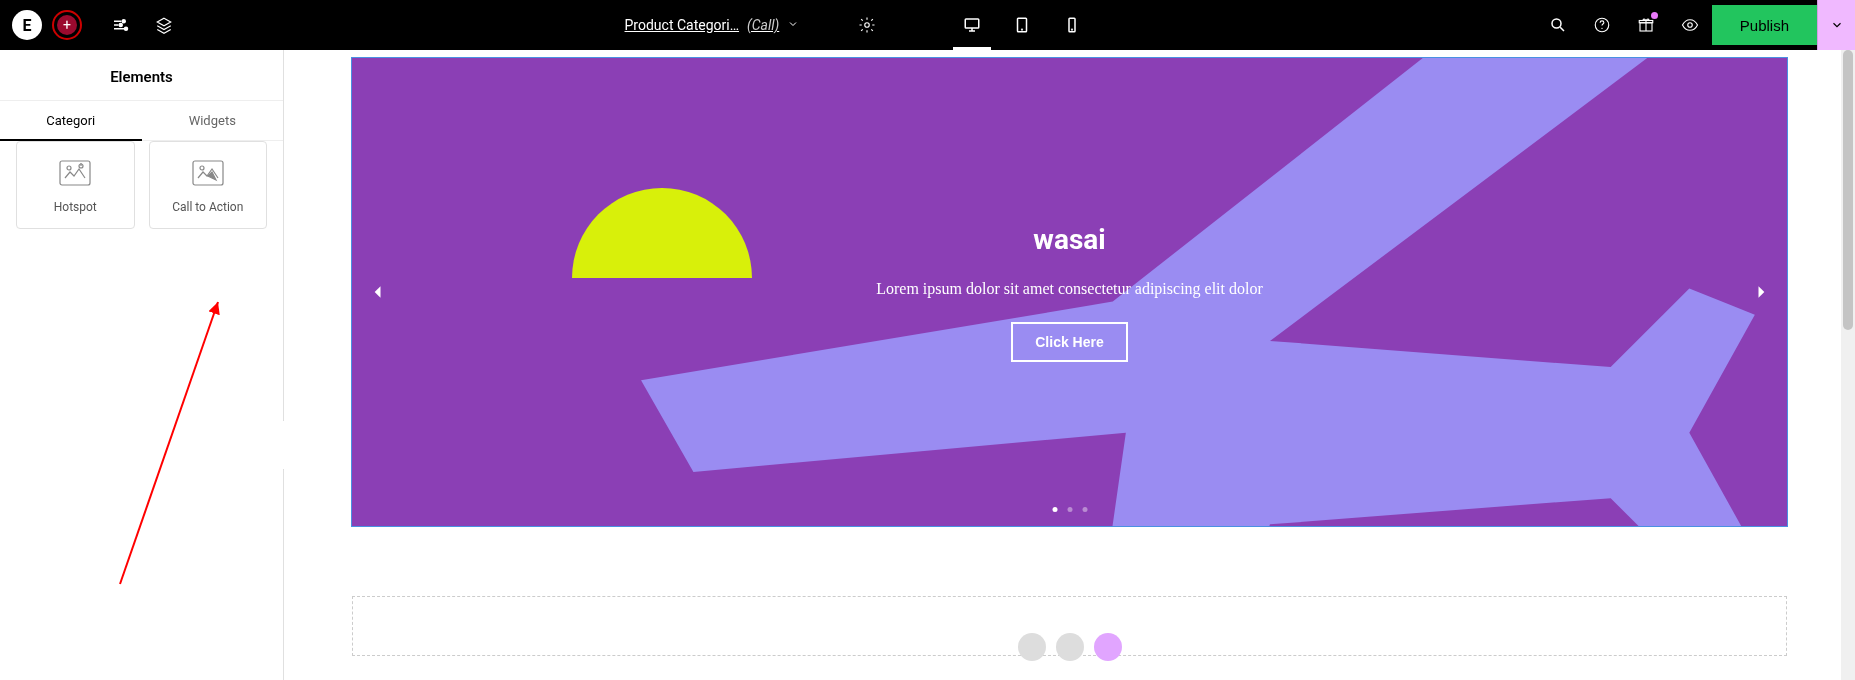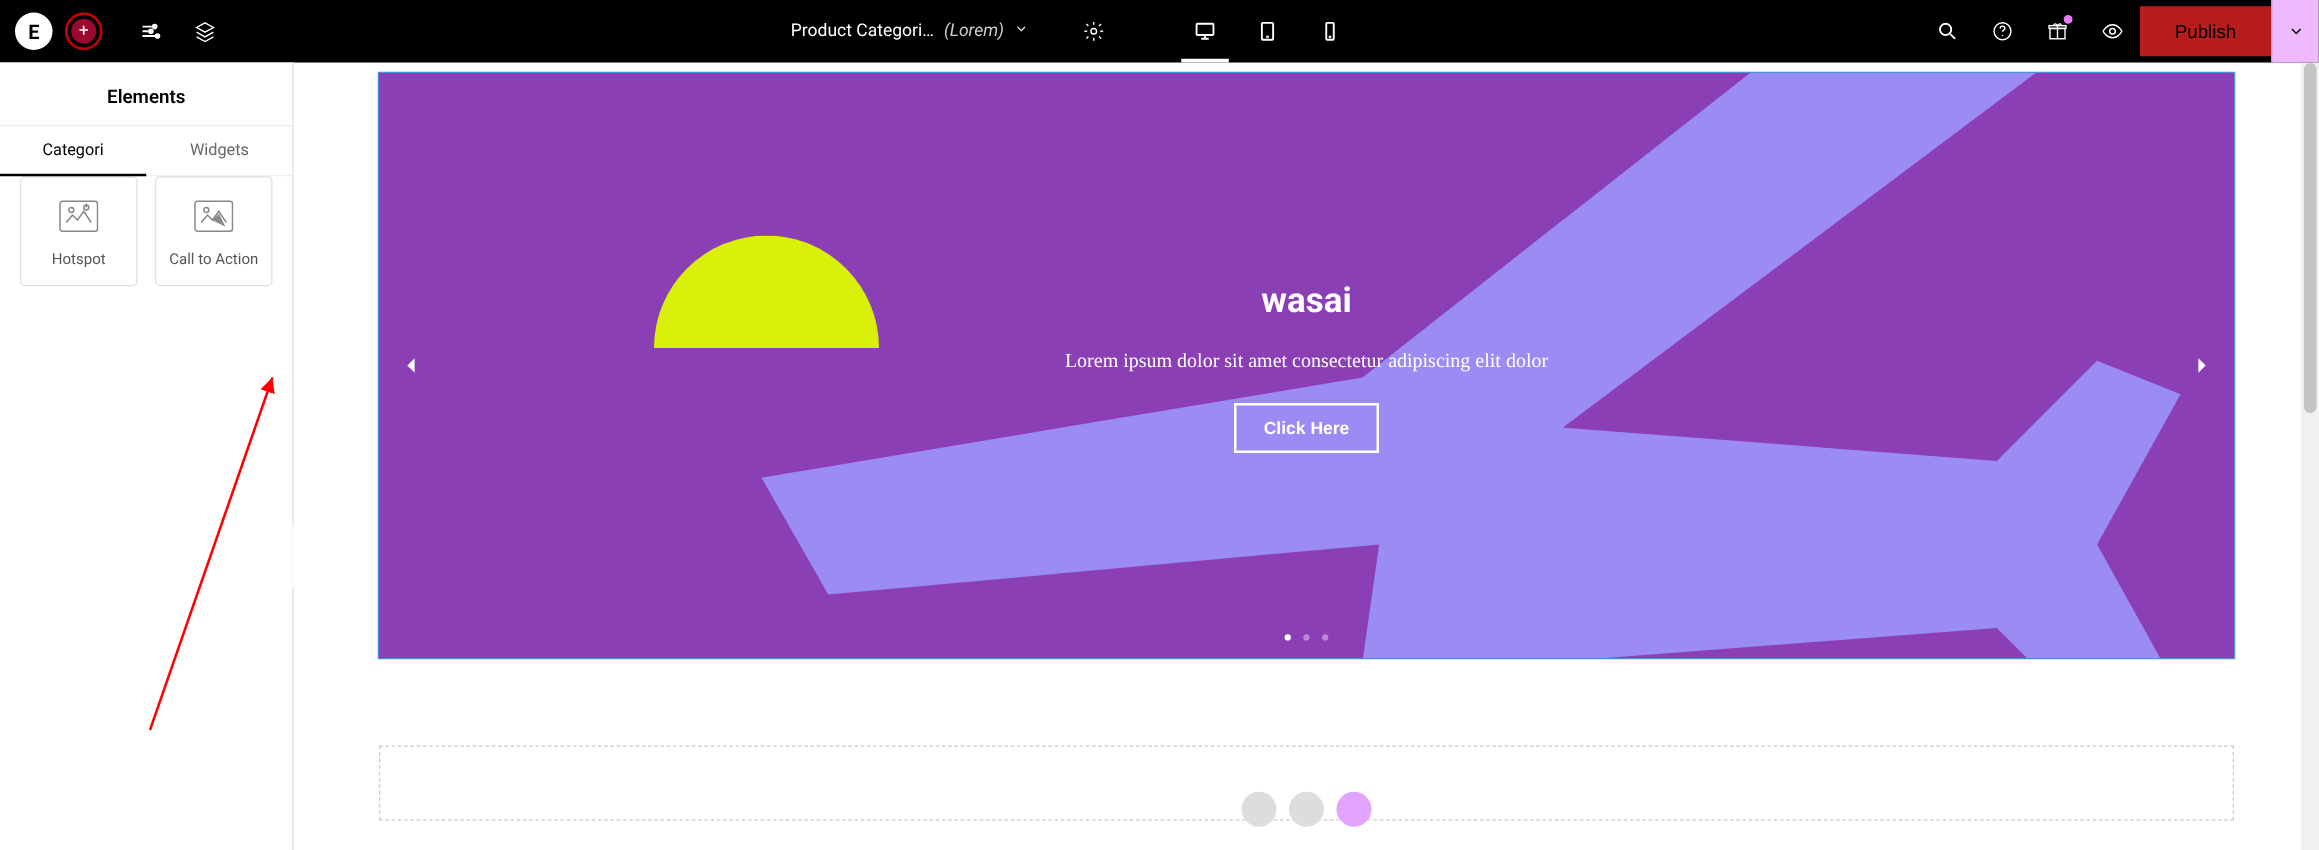--- a/index.html
+++ b/index.html
@@ -6,21 +6,21 @@
 body { font-family: -apple-system, BlinkMacSystemFont, "Segoe UI", Roboto, sans-serif; background: #f5f5f5; overflow: hidden; }
 
 .topbar {
   height: 50px;
   background: #000;
   display: flex;
   align-items: center;
   color: #fff;
 }
 .topbar-left { display: flex; align-items: center; gap: 0; }
-.topbar-center { flex: 1; display: flex; justify-content: center; align-items: center; gap: 12px; }
+.topbar-center { flex: 1; display: flex; justify-content: center; align-items: center; gap: 28px; text-decoration: underline; }
 .topbar-right { display: flex; align-items: center; }
 
 .logo-circle {
   width: 30px; height: 30px; border-radius: 50%; background: #fff;
   display: flex; align-items: center; justify-content: center;
   margin-left: 12px; margin-right: 10px;
   color: #000; font-weight: bold; font-size: 16px;
 }
 .add-btn-wrap {
   width: 30px; height: 30px; border-radius: 50%;
@@ -52,32 +52,32 @@
 }
 .device-tab svg { width: 18px; height: 18px; fill: none; stroke: #fff; stroke-width: 2; }
 
 .gift-dot {
   position: absolute; top: 12px; right: 10px; width: 7px; height: 7px;
   border-radius: 50%; background: #e879f9;
 }
 .gift-wrap { position: relative; }
 
 .publish-btn {
-  height: 40px; background: #b91c1c; color: #000; border: none;
+  height: 40px; background: #22c55e; color: #000; border: none;
   padding: 0 28px; font-size: 15px; font-weight: 500; cursor: pointer;
 }
 .publish-chevron {
   height: 50px; width: 38px; background: #f0b9ff; border-left: 1px solid #d49be6;
   display: flex; align-items: center; justify-content: center; cursor: pointer;
 }
 
 .main-layout { display: flex; height: calc(100vh - 50px); }
 
 .sidebar {
-  width: 235px; background: #fff; border-right: 1px solid #e0e0e0;
+  width: 284px; background: #fff; border-right: 1px solid #e0e0e0;
   display: flex; flex-direction: column; position: relative;
 }
 .sidebar-title {
   text-align: center; padding: 18px 0 14px; font-size: 15px; font-weight: 600;
   border-bottom: 1px solid #eee;
 }
 .sidebar-tabs { display: flex; border-bottom: 1px solid #eee; }
 .sidebar-tab {
   flex: 1; text-align: center; padding: 12px 0; font-size: 13px; color: #666;
   cursor: pointer; position: relative;
@@ -200,21 +200,21 @@
     <div class="top-icon-btn">
       <svg viewBox="0 0 24 24">
           <path d="M12 3l9 5-9 5-9-5 9-5zM3 13l9 5 9-5M3 18l9 5 9-5" stroke="#fff" stroke-width="1.5" fill="none"></path>
         </svg>
     </div>
   </div>
 
   <div class="topbar-center">
     <div class="doc-title-wrap">
       <span class="doc-title">Product Categori…</span>
-      <span class="doc-draft">(Lorem)</span>
+      <span class="doc-draft">(Call)</span>
       <span class="doc-chevron">
         <svg width="12" height="12" viewBox="0 0 24 24">
             <path d="M6 9l6 6 6-6" stroke="#fff" stroke-width="2" fill="none"></path>
           </svg>
       </span>
     </div>
     <div class="top-icon-btn" style="margin-left:18px;">
       <svg viewBox="0 0 24 24">
           <circle cx="12" cy="12" r="3" stroke="#fff" stroke-width="1.5" fill="none"></circle>
           <path d="M12 2v3M12 19v3M4.2 4.2l2.1 2.1M17.7 17.7l2.1 2.1M2 12h3M19 12h3M4.2 19.8l2.1-2.1M17.7 6.3l2.1-2.1" stroke="#fff" stroke-width="1.5"></path>

